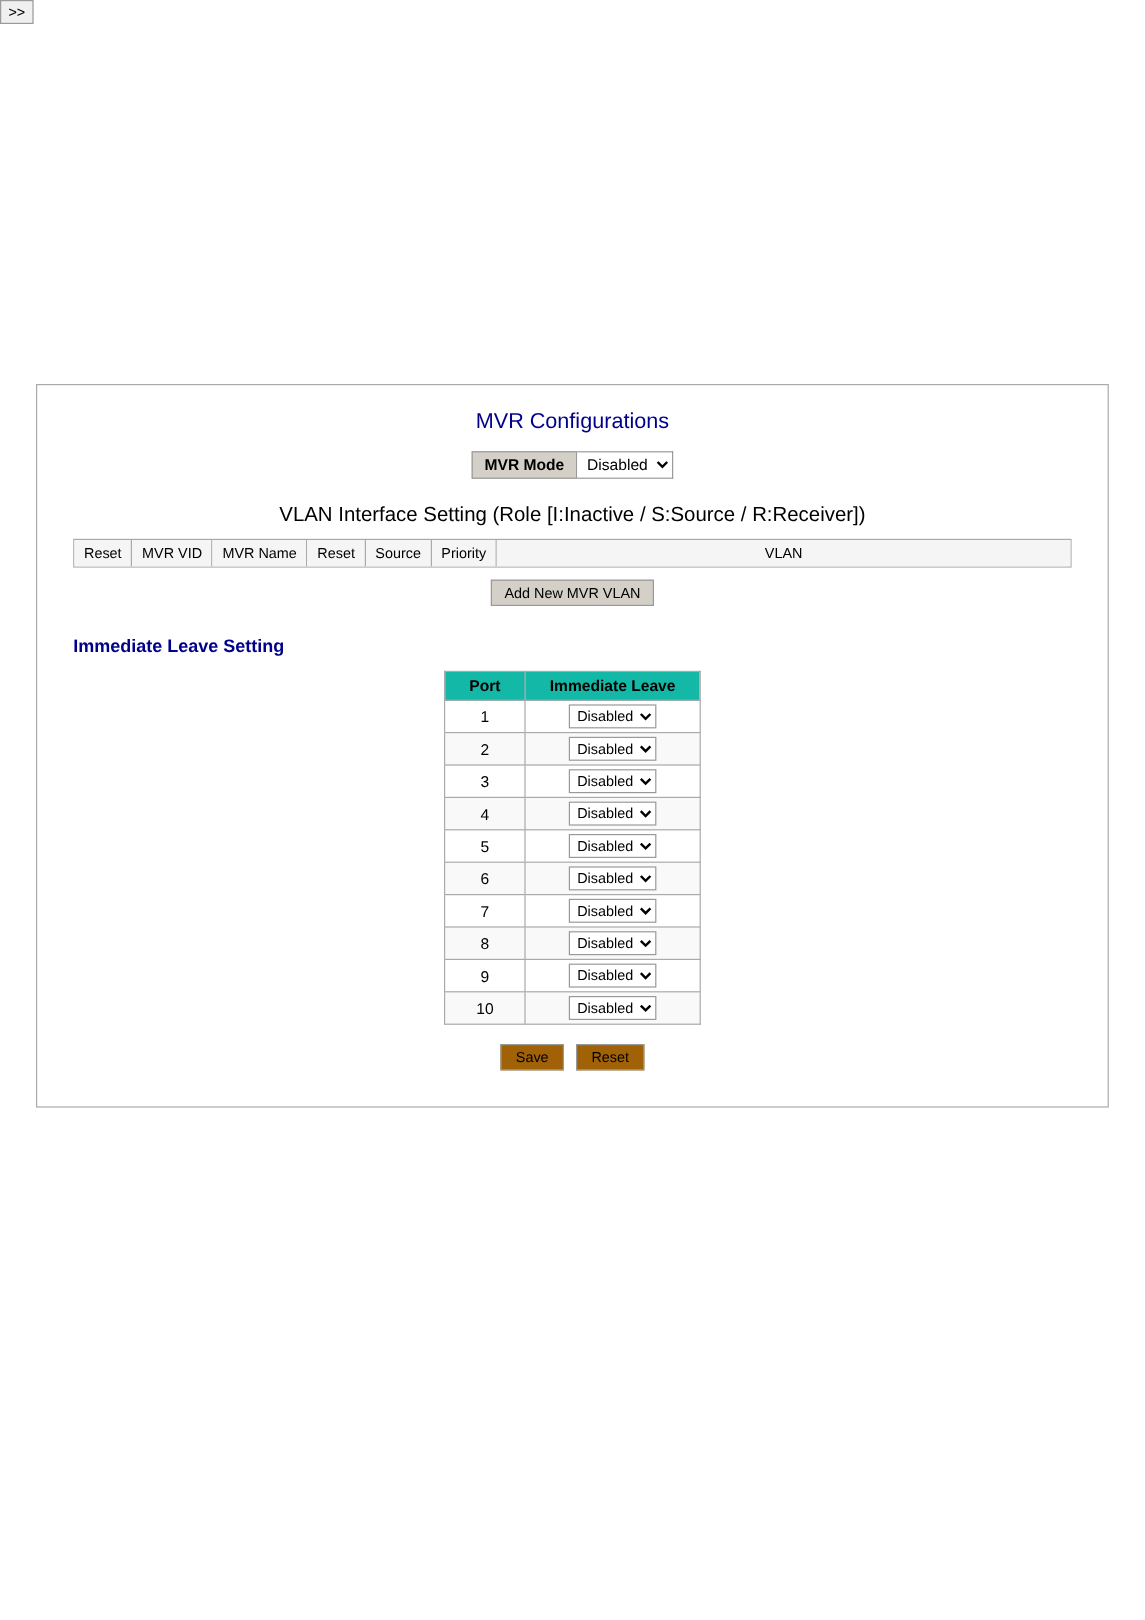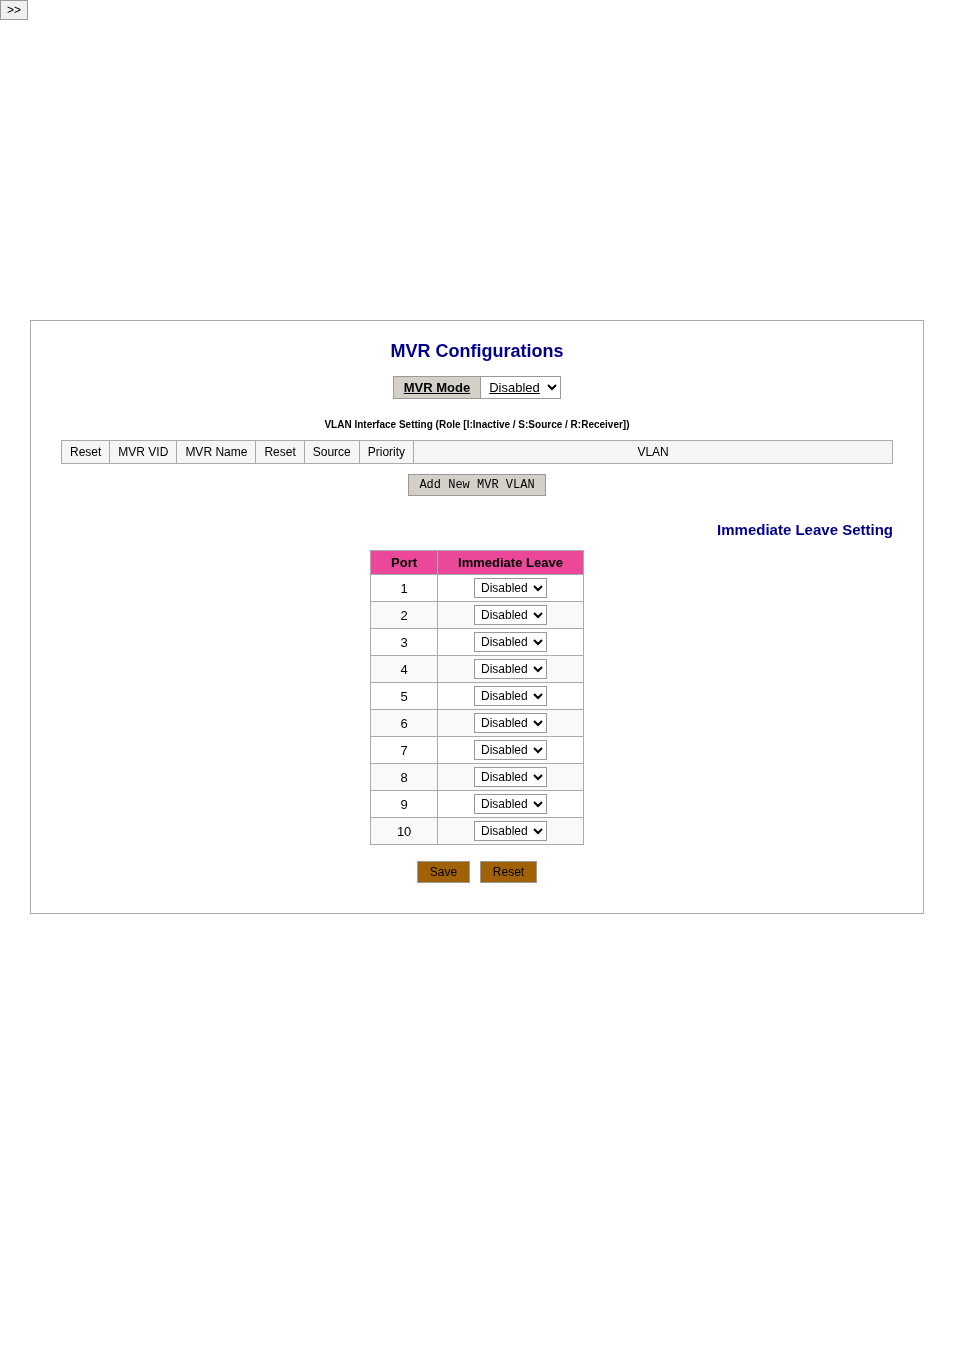--- a/index.html
+++ b/index.html
@@ -25,54 +25,53 @@
 
     .config-box {
       border: 1px solid #aaa;
       padding: 20px 30px 30px 30px;
       background: #fff;
     }
 
     .page-title {
       text-align: center;
       font-size: 18px;
-      font-weight: bold;
+      font-weight: normal;
       color: #00008b;
       margin-bottom: 14px;
     }
 
     .mvr-mode-row {
       display: flex;
       justify-content: center;
       align-items: center;
       gap: 0;
       margin-bottom: 20px;
-      text-decoration: underline;
     }
 
     .mvr-mode-label {
       border: 1px solid #999;
       background: #d4d0c8;
       padding: 3px 10px;
       font-size: 13px;
       font-weight: bold;
     }
 
     .mvr-mode-select {
       border: 1px solid #999;
       border-left: none;
       background: #fff;
       padding: 2px 4px;
       font-size: 13px;
     }
 
     .vlan-subtitle {
       text-align: center;
-      font-size: 10px;
-      font-weight: bold;
+      font-size: 17px;
+      font-weight: normal;
       margin-bottom: 10px;
     }
 
     .table-header {
       display: flex;
       border: 1px solid #aaa;
       margin-bottom: 10px;
       font-size: 12px;
     }
 
@@ -93,41 +92,40 @@
       text-align: center;
       margin-bottom: 25px;
     }
 
     .add-vlan-btn {
       border: 1px solid #999;
       background: #d4d0c8;
       padding: 3px 10px;
       font-size: 12px;
       cursor: pointer;
-      font-family: Liberation Mono, monospace;
     }
 
     .immediate-leave-title {
-      text-align: right;
+      text-align: left;
       font-size: 15px;
       font-weight: bold;
       color: #00008b;
       margin-bottom: 12px;
     }
 
     .il-table {
       margin: 0 auto;
       border-collapse: collapse;
       border: 1px solid #aaa;
     }
 
     .il-table th {
       border: 1px solid #aaa;
       padding: 4px 20px;
-      background: #ec4899;
+      background: #14b8a6;
       text-align: center;
       font-size: 13px;
     }
 
     .il-table td {
       border: 1px solid #aaa;
       padding: 3px 10px;
       text-align: center;
       font-size: 13px;
     }

